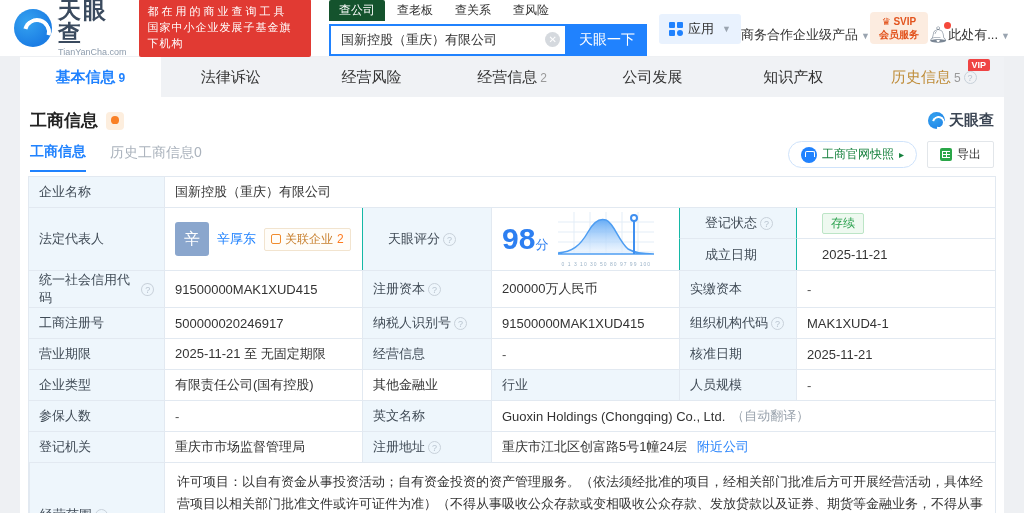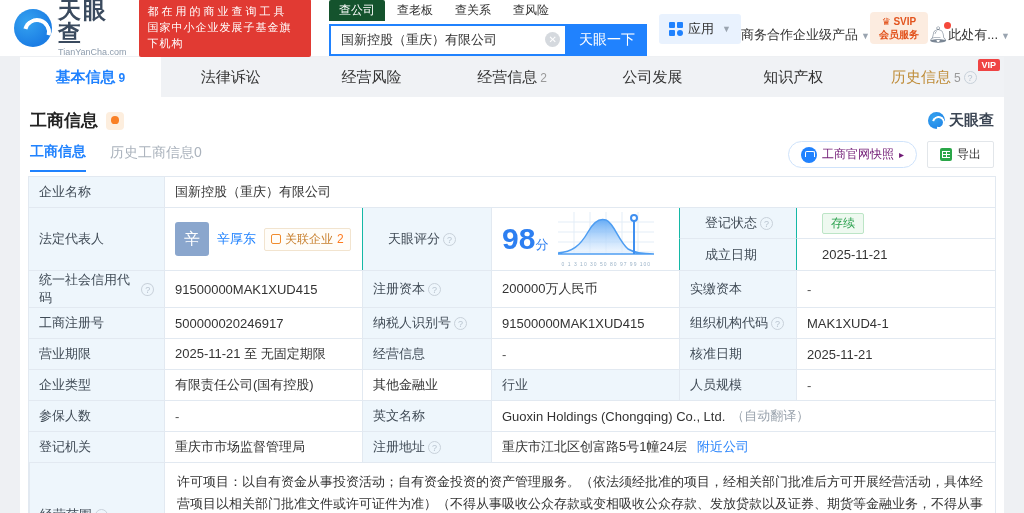--- a/index.html
+++ b/index.html
@@ -46,21 +46,21 @@
 
   
   .tabbar-strip { background:#eef0f3; padding:1px 20px 0; }
   .tabbar { display:flex; background:#f0f2f5; height:40px; }
   .mtab { flex:1; max-width:141px; text-align:center; line-height:40px; font-size:15px; color:#333;
           cursor:pointer; position:relative; }
   .mtab .cnt { font-size:12px; color:#999; margin-left:3px; }
   .mtab.active { background:#fff; color:#2082fe; font-weight:bold; }
   .mtab.active .cnt { color:#2082fe; }
   .mtab.history { color:#bf8d3a; }
-  .vip-tag { position:absolute; top:2px; right:4px; background:#ef4444; color:#fff; font-size:9px;
+  .vip-tag { position:absolute; top:2px; right:14px; background:#ef4444; color:#fff; font-size:9px;
              font-weight:bold; line-height:12px; padding:0 4px; border-radius:2px 2px 2px 0; }
   .qmark { display:inline-block; width:13px; height:13px; line-height:12px; border:1px solid #c8d1da;
            border-radius:50%; color:#b9c4d0; font-size:9px; text-align:center; vertical-align:1px; margin-left:3px;}
 
   
   .card { background:#fff; margin:0 20px; height:416px; padding:10px 8px 0; }
   .sec-head { display:flex; align-items:center; padding:2px 2px 0; }
   .sec-title { font-size:17px; font-weight:bold; color:#222; }
   .sec-bell { width:18px; height:18px; background:#fdeede; border-radius:4px; margin-left:8px; position:relative; }
   .sec-bell::after { content:""; position:absolute; left:5px; top:4px; width:8px; height:8px;
@@ -70,21 +70,21 @@
   .wm-ic::after { content:""; position:absolute; left:4px; top:4px; width:9px; height:9px; border:2px solid #fff;
                   border-radius:50%; border-left-color:transparent; transform:rotate(-30deg);}
   .wm-txt { font-size:15px; font-weight:bold; color:#3c4654; }
 
   .subtabs { display:flex; align-items:center; margin-top:9px; padding:0 2px; }
   .subtab { font-size:14px; margin-right:24px; padding-bottom:9px; cursor:pointer; }
   .subtab.active { color:#2082fe; border-bottom:2px solid #2082fe; font-weight:bold; }
   .subtab.idle { color:#aab2bc; }
   .sub-actions { margin-left:auto; display:flex; align-items:center; gap:10px; padding-bottom:6px; }
   .snap-btn { display:flex; align-items:center; gap:5px; border:1px solid #cfe3fb; border-radius:14px;
-              padding:4px 12px; color:#701a75; font-size:12px; cursor:pointer; background:#fff; }
+              padding:4px 12px; color:#15803d; font-size:12px; cursor:pointer; background:#fff; }
   .stamp-ic { width:16px; height:16px; background:#2082fe; border-radius:50%; position:relative; }
   .stamp-ic::after { content:""; position:absolute; left:4px; top:4px; width:8px; height:5px; border:1.5px solid #fff; border-radius:2px 2px 0 0; border-bottom:none;}
   .arr { font-size:10px; }
   .export-btn { display:flex; align-items:center; gap:5px; border:1px solid #e2e6ea; border-radius:2px;
                 padding:4px 12px; color:#333; font-size:12px; cursor:pointer; background:#fff; }
   .xls-ic { width:12px; height:13px; background:#2aa648; border-radius:2px; position:relative; }
   .xls-ic::after { content:""; position:absolute; left:2px; top:3px; width:8px; height:7px;
       background:linear-gradient(#fff 1px,transparent 1px) 0 0/8px 3px, linear-gradient(90deg,#fff 1px,transparent 1px) 0 0/4px 7px; }
 
   

